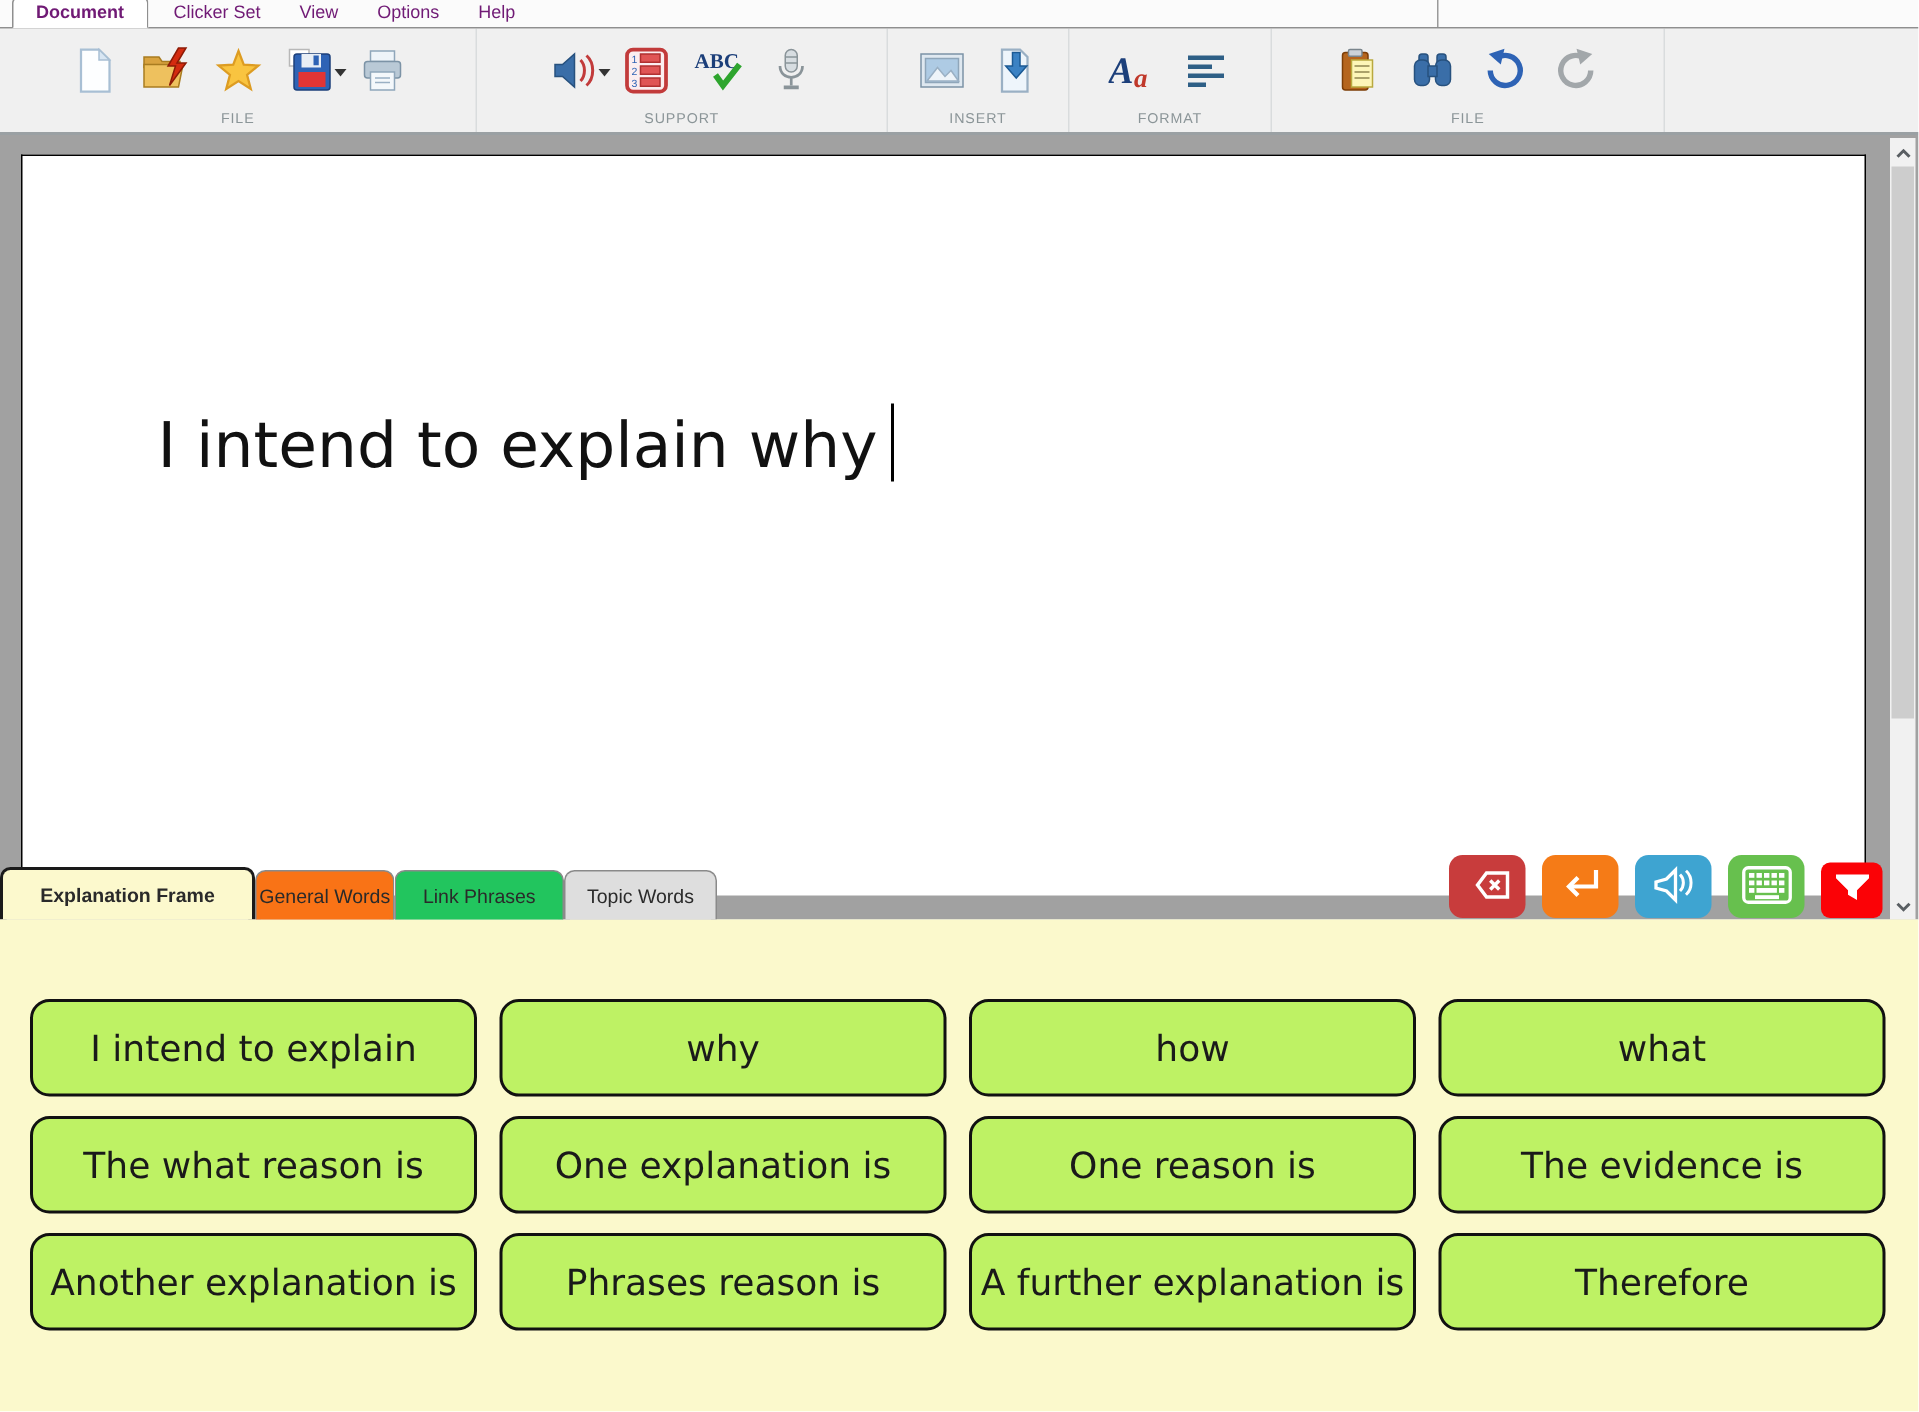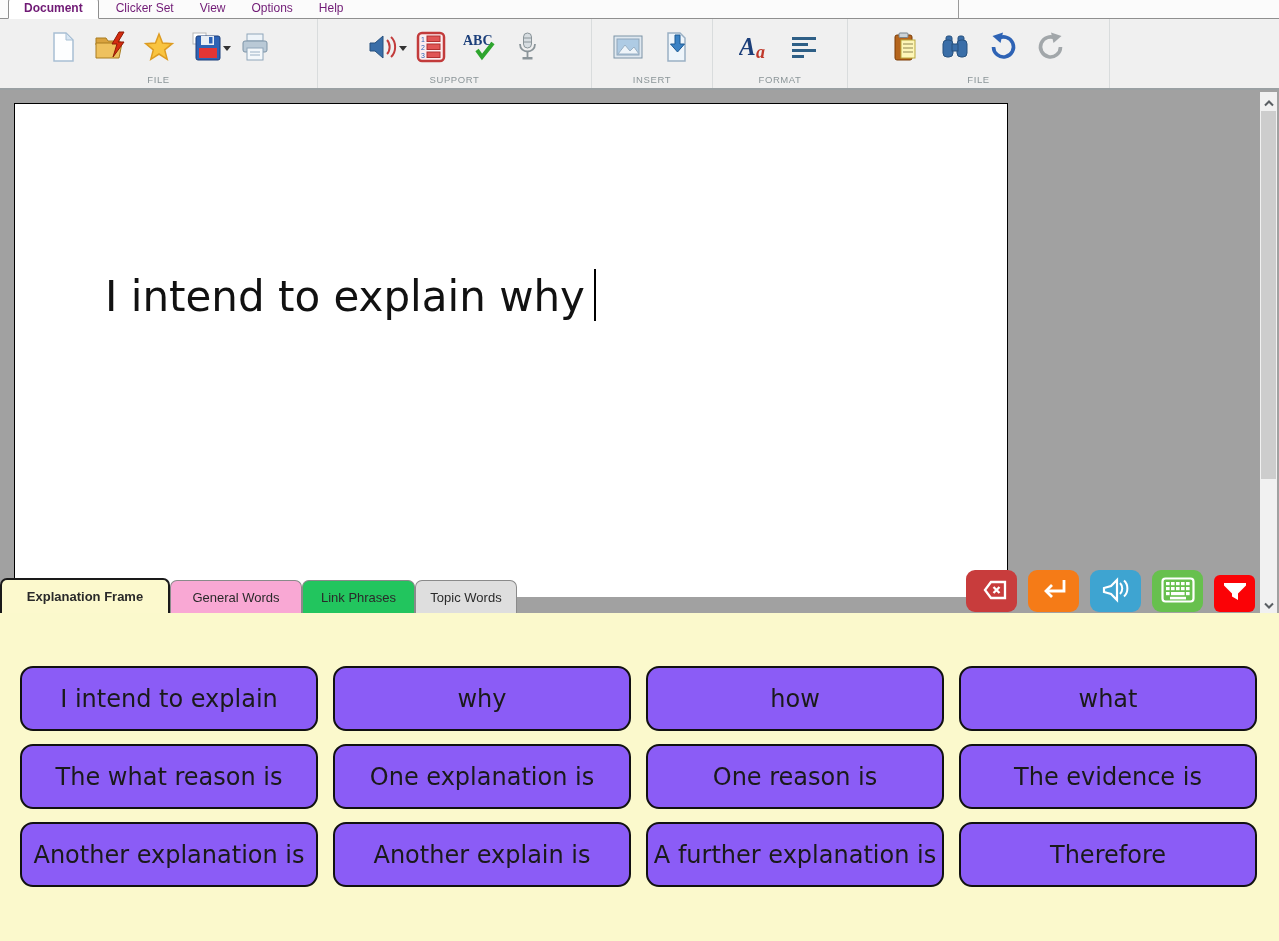--- a/index.html
+++ b/index.html
@@ -23,59 +23,59 @@
   .g-fill{flex:1; border-right:none;}
   .ticons { display:flex; justify-content:center; align-items:center; gap:0; height:46px; }
   .tbtn { background:transparent; border:none; width:48px; height:46px;
           display:flex; align-items:center; justify-content:center; cursor:pointer; }
   .drop-caret { width:0; height:0; border-left:4px solid transparent; border-right:4px solid transparent;
                 border-top:5px solid #333; margin-left:-8px; }
   .tlabel { text-align:center; font-size:9.5px; color:#8b9598; letter-spacing:.6px; padding-bottom:3px; }
 
   
   .docarea { position:relative; height:523px; background:#a1a1a1; }
-  .page { position:absolute; left:14px; top:13px; width:994px; bottom:16px;
+  .page { position:absolute; left:14px; top:13px; width:1230px; bottom:16px;
           background:#fff; border:1px solid #000; border-bottom:none; }
   .docline { position:absolute; left:90px; top:165px; font-family:"DejaVu Sans",sans-serif;
              font-size:42px; color:#111; white-space:nowrap; }
   .caret { display:inline-block; width:2px; height:52px; background:#000;
            margin-left:9px; vertical-align:-10px; }
 
   .vscroll { position:absolute; top:2px; right:2px; width:17px; height:521px; background:#f1f1f1; }
   .sb-up, .sb-down { position:absolute; left:0; width:17px; height:17px;
                      display:flex; align-items:center; justify-content:center; }
   .sb-up { top:1px; } .sb-down { bottom:1px; }
   .sb-thumb { position:absolute; left:1px; top:19px; width:15px; height:368px; background:#cdcdcd; }
 
   
   .tabs { position:absolute; left:0; bottom:0; display:flex; align-items:flex-end; z-index:4; }
   .gtab { height:33px; border:1px solid #8a8a8a; border-bottom:none; border-radius:7px 7px 0 0;
           display:flex; align-items:center; justify-content:center; font-size:13px; color:#2a2a2a; cursor:pointer; }
   .gtab.t0 { width:170px; height:35px; border:2px solid #1a1a1a; border-bottom:none;
              background:#fcf9cd; font-weight:bold; }
-  .gtab.t1 { width:132px; background:#f9a8d4; }
+  .gtab.t1 { width:93px; background:#f97316; }
   .gtab.t2 { width:113px; background:#22c55e; }
   .gtab.t3 { width:102px; background:#dedede; }
 
   
   .gridbtns { position:absolute; right:24px; bottom:1px; display:flex; align-items:flex-end; gap:11px; z-index:5; }
   .gbtn { width:51px; height:42px; border:none; border-radius:9px; cursor:pointer;
           display:flex; align-items:center; justify-content:center; }
   .gbtn.b-backspace { background:#c83c3c; }
   .gbtn.b-enter     { background:#f57b17; }
   .gbtn.b-speak     { background:#3ea4d1; }
   .gbtn.b-keyboard  { background:#67c04e; }
   .gbtn.b-menu      { background:#fb0206; width:41px; height:37px; border-radius:6px; }
 
   
   .wordpanel { height:328px; background:#fbf9cc; position:relative; }
   .wordgrid { position:absolute; left:20px; top:53px; display:grid;
               grid-template-columns:repeat(4, 298px); grid-auto-rows:65px;
               column-gap:15px; row-gap:13px; }
-  .cell { background:#8b5cf6; border:2px solid #111; border-radius:13px;
+  .cell { background:#bef264; border:2px solid #111; border-radius:13px;
           display:flex; align-items:center; justify-content:center;
           font-family:"DejaVu Sans",sans-serif; font-size:24px; color:#1a1a1a;
           cursor:pointer; white-space:nowrap; overflow:hidden; }
 </style>
 </head>
 <body>
 
 <div class="app">
 
   <div class="menubar">
@@ -333,19 +333,19 @@
     <div class="wordgrid">
       <div class="cell">I intend to explain</div>
       <div class="cell">why</div>
       <div class="cell">how</div>
       <div class="cell">what</div>
       <div class="cell">The what reason is</div>
       <div class="cell">One explanation is</div>
       <div class="cell">One reason is</div>
       <div class="cell">The evidence is</div>
       <div class="cell">Another explanation is</div>
-      <div class="cell">Another explain is</div>
+      <div class="cell">Phrases reason is</div>
       <div class="cell">A further explanation is</div>
       <div class="cell">Therefore</div>
     </div>
   </div>
 
 </div>
 
 </body></html>

